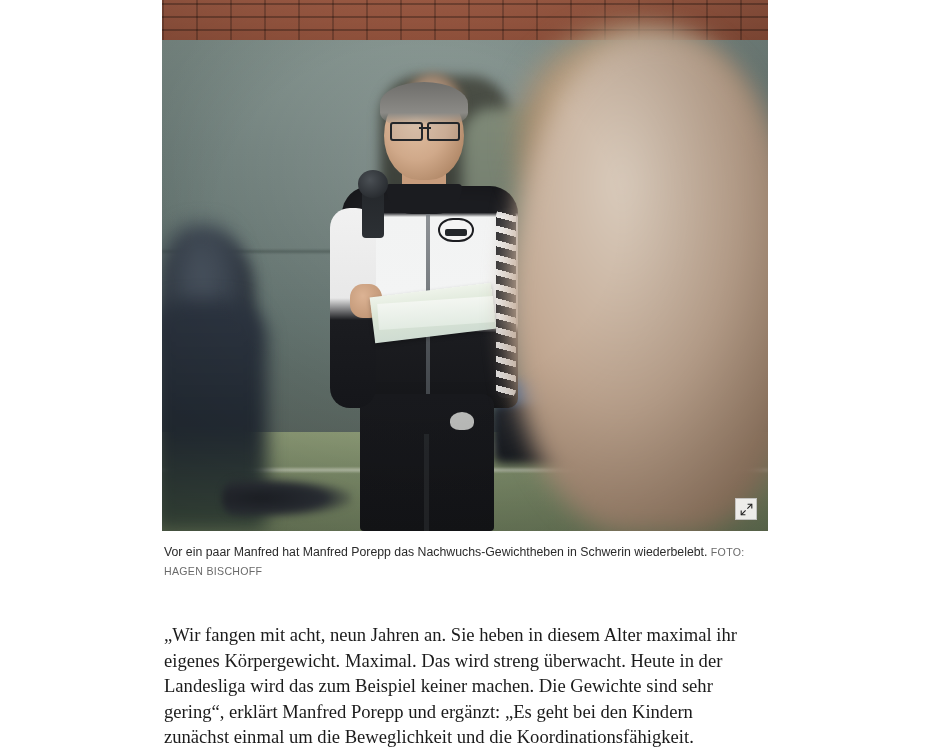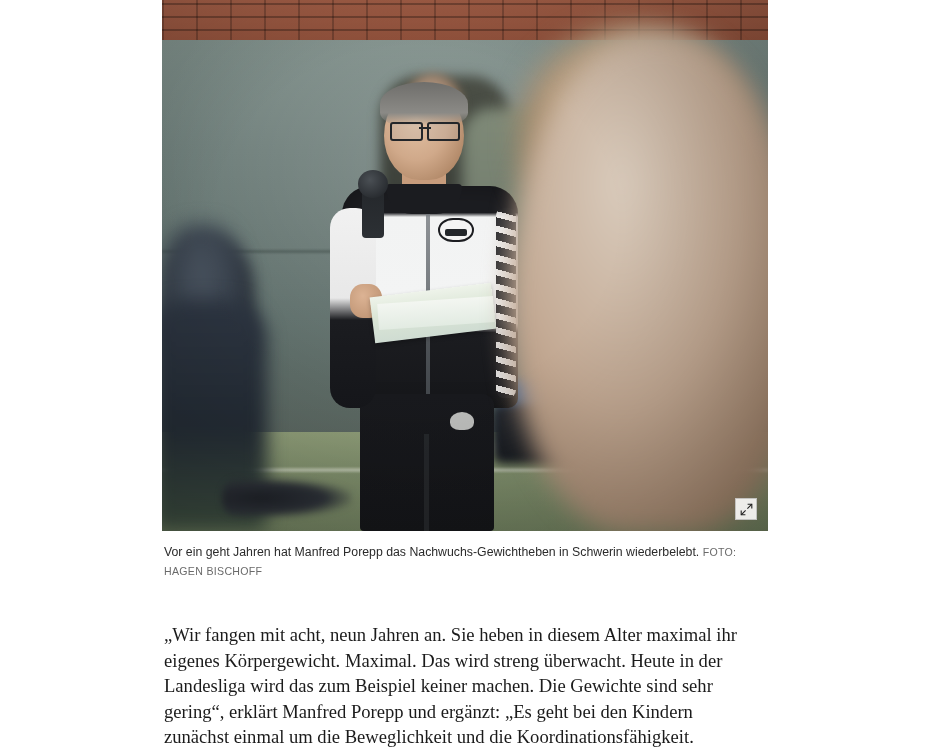--- a/index.html
+++ b/index.html
@@ -345,21 +345,21 @@
           <svg width="13" height="13" viewBox="0 0 13 13" aria-hidden="true">
             <path d="M7.6 1.2h4.2v4.2" fill="none" stroke="#222" stroke-width="1.1"></path>
             <path d="M11.8 1.2 7.4 5.6" fill="none" stroke="#222" stroke-width="1.1"></path>
             <path d="M5.4 11.8H1.2V7.6" fill="none" stroke="#222" stroke-width="1.1"></path>
             <path d="M1.2 11.8 5.6 7.4" fill="none" stroke="#222" stroke-width="1.1"></path>
           </svg>
         </div>
       </div>
 
       <figcaption class="caption">
-        <span>Vor ein geht Jahren hat Manfred Porepp das Nachwuchs-Gewichtheben in Schwerin wiederbelebt.</span>
+        <span>Vor ein paar Manfred hat Manfred Porepp das Nachwuchs-Gewichtheben in Schwerin wiederbelebt.</span>
         <span class="credit">FOTO: HAGEN BISCHOFF</span>
       </figcaption>
     </figure>
 
     <p class="body-text">„Wir fangen mit acht, neun Jahren an. Sie heben in diesem Alter maximal ihr eigenes Körpergewicht. Maximal. Das wird streng überwacht. Heute in der Landesliga wird das zum Beispiel keiner machen. Die Gewichte sind sehr gering“, erklärt Manfred Porepp und ergänzt: „Es geht bei den Kindern zunächst einmal um die Beweglichkeit und die Koordinationsfähigkeit. Gewichtheben ist eine technisch herausfordernde Sportart.“</p>
 
   </div>
 </div>
 
 </body></html>

